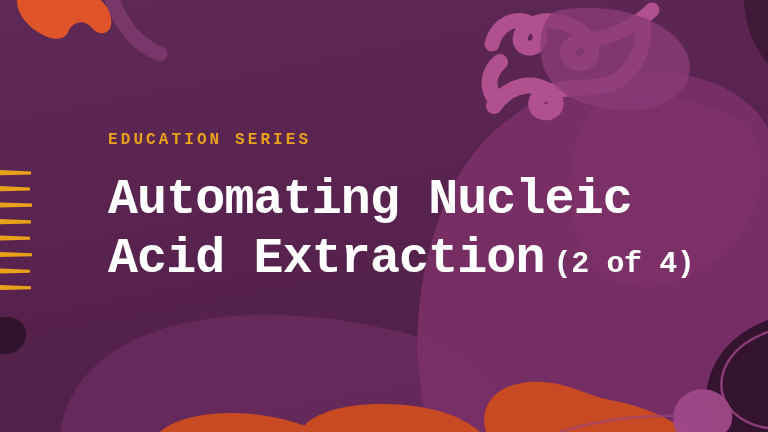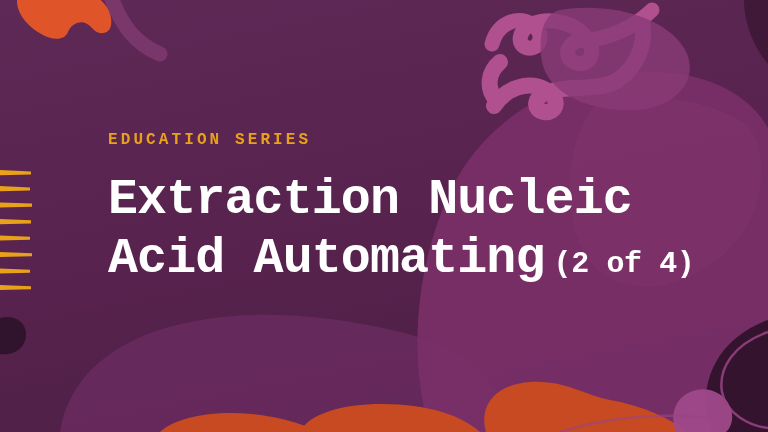--- a/index.html
+++ b/index.html
@@ -142,18 +142,18 @@
         <path d="M0,82 L32,83.2 L32,86.2 L0,87 Z"></path>
         <path d="M0,98.5 L30,99.8 L30,102.8 L0,103.4 Z"></path>
         <path d="M0,115 L31,116.2 L31,119.2 L0,120 Z"></path>
       </g>
     </svg>
   </div>
 
   <div class="content">
     <div class="eyebrow">EDUCATION SERIES</div>
     <h1 class="headline">
-      <span class="line">Extraction Nucleic</span>
-      <span class="line"><span>Acid Automating</span><span class="part-counter">(2 of 4)</span></span>
+      <span class="line">Automating Nucleic</span>
+      <span class="line"><span>Acid Extraction</span><span class="part-counter">(2 of 4)</span></span>
     </h1>
   </div>
 
 </div>
 
 </body></html>

